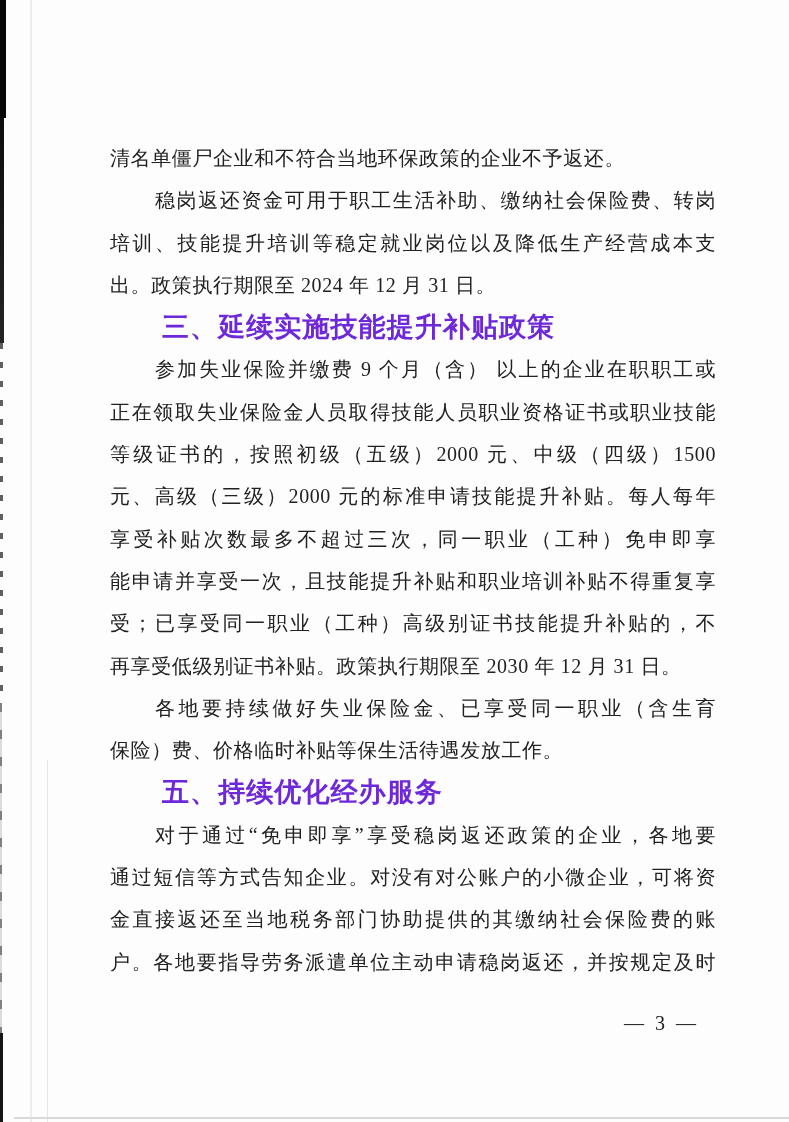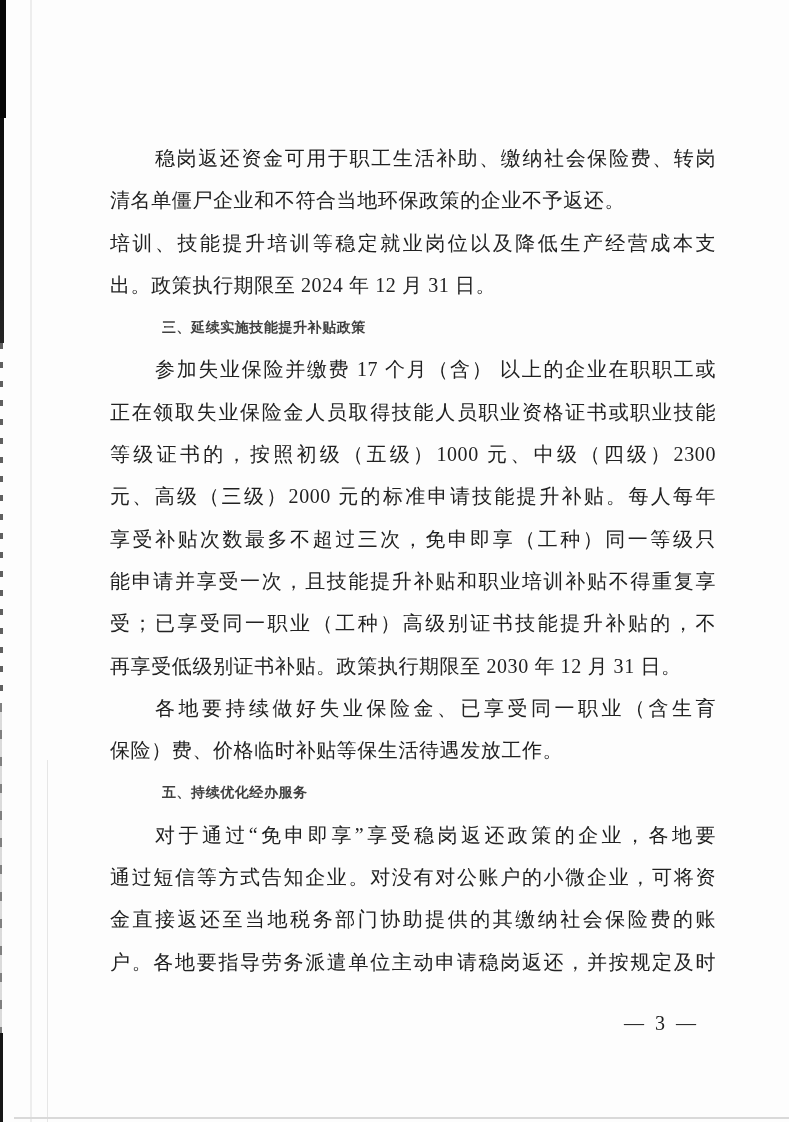--- a/index.html
+++ b/index.html
@@ -38,22 +38,22 @@
   }
   .text-line.first-indent {
     text-indent: 45px;
   }
   .section-heading {
     height: 42.3px;
     line-height: 42.3px;
     padding-left: 52px;
     font-family: "Liberation Sans", sans-serif;
     font-weight: 700;
-    font-size: 14px;
-    color: #404040;
+    font-size: 27px;
+    color: #6d28d9;
     letter-spacing: 0.04em;
   }
   
   #page-number {
     position: absolute;
     top: 1012px;
     left: 624px;
     font-size: 20px;
     letter-spacing: 3px;
     color: #1c1c1c;
@@ -81,30 +81,30 @@
   <div class="artifact" id="left-bar-top"></div>
   <div class="artifact" id="left-bar-mid"></div>
   <div class="artifact" id="left-bar-spor"></div>
   <div class="artifact" id="left-bar-low"></div>
   <div class="artifact" id="left-bar-bottom"></div>
   <div class="artifact" id="faint-vline-1"></div>
   <div class="artifact" id="faint-vline-2"></div>
   <div class="artifact" id="bottom-hline"></div>
 
   <div id="doc-content">
+      <div class="text-line last">清名单僵尸企业和不符合当地环保政策的企业不予返还。</div>
       <div class="text-line first-indent">稳岗返还资金可用于职工生活补助、缴纳社会保险费、转岗</div>
-      <div class="text-line last">清名单僵尸企业和不符合当地环保政策的企业不予返还。</div>
       <div class="text-line">培训、技能提升培训等稳定就业岗位以及降低生产经营成本支</div>
       <div class="text-line last">出。政策执行期限至 2024 年 12 月 31 日。</div>
       <div class="section-heading">三、延续实施技能提升补贴政策</div>
-      <div class="text-line first-indent">参加失业保险并缴费 17 个月（含） 以上的企业在职职工或</div>
+      <div class="text-line first-indent">参加失业保险并缴费 9 个月（含） 以上的企业在职职工或</div>
       <div class="text-line">正在领取失业保险金人员取得技能人员职业资格证书或职业技能</div>
-      <div class="text-line">等级证书的，按照初级（五级）1000 元、中级（四级）2300</div>
+      <div class="text-line">等级证书的，按照初级（五级）2000 元、中级（四级）1500</div>
       <div class="text-line">元、高级（三级）2000 元的标准申请技能提升补贴。每人每年</div>
-      <div class="text-line">享受补贴次数最多不超过三次，免申即享（工种）同一等级只</div>
+      <div class="text-line">享受补贴次数最多不超过三次，同一职业（工种）免申即享</div>
       <div class="text-line">能申请并享受一次，且技能提升补贴和职业培训补贴不得重复享</div>
       <div class="text-line">受；已享受同一职业（工种）高级别证书技能提升补贴的，不</div>
       <div class="text-line last">再享受低级别证书补贴。政策执行期限至 2030 年 12 月 31 日。</div>
       <div class="text-line first-indent">各地要持续做好失业保险金、已享受同一职业（含生育</div>
       <div class="text-line last">保险）费、价格临时补贴等保生活待遇发放工作。</div>
       <div class="section-heading">五、持续优化经办服务</div>
       <div class="text-line first-indent">对于通过“免申即享”享受稳岗返还政策的企业，各地要</div>
       <div class="text-line">通过短信等方式告知企业。对没有对公账户的小微企业，可将资</div>
       <div class="text-line">金直接返还至当地税务部门协助提供的其缴纳社会保险费的账</div>
       <div class="text-line">户。各地要指导劳务派遣单位主动申请稳岗返还，并按规定及时</div>

